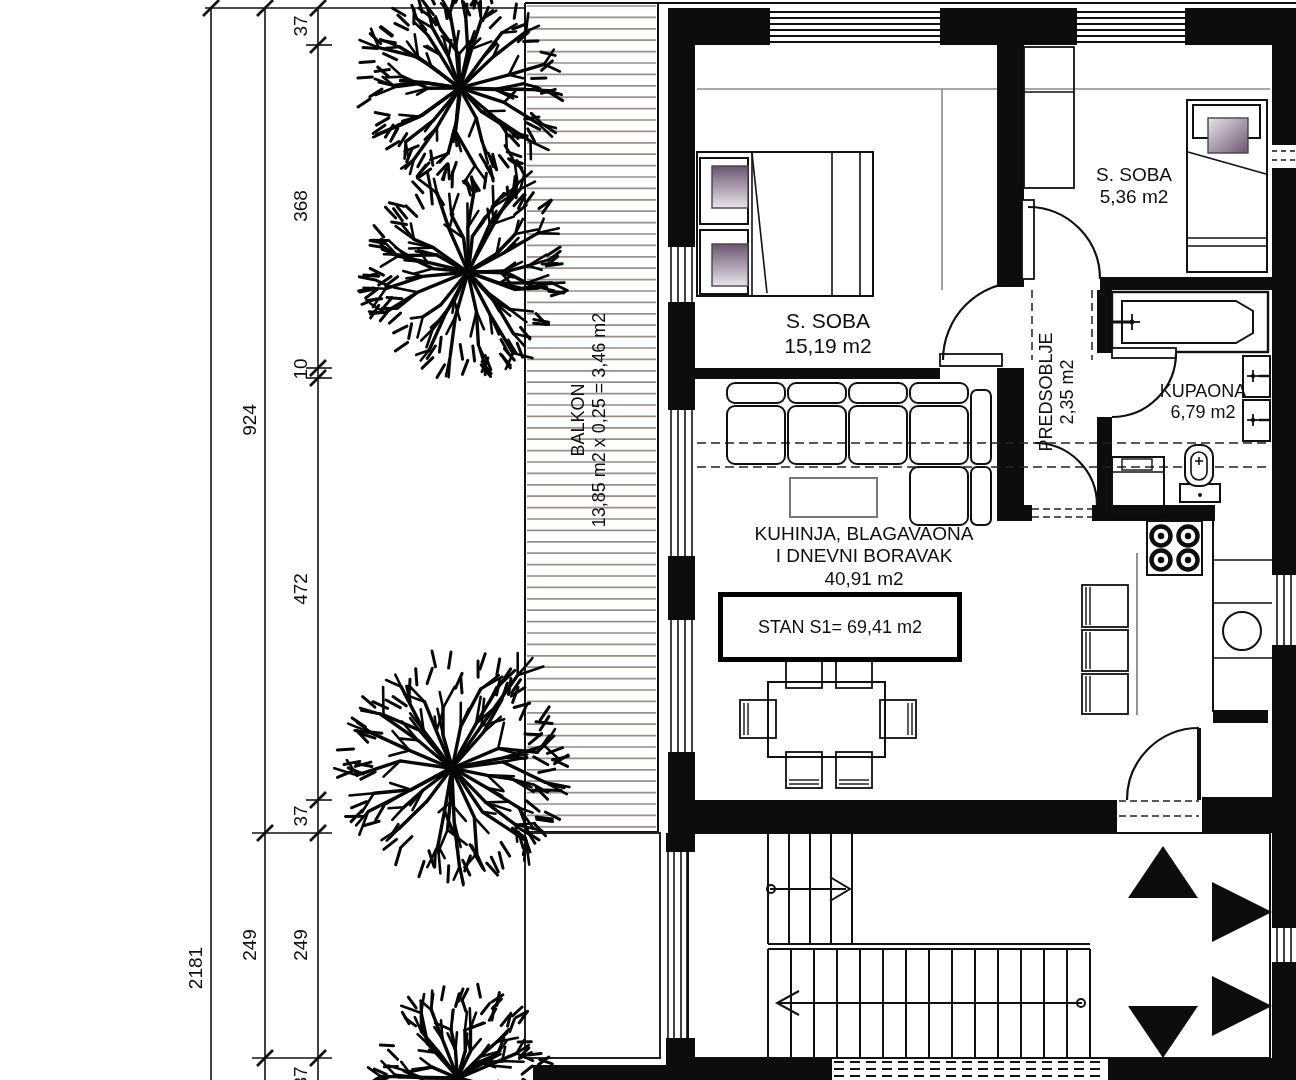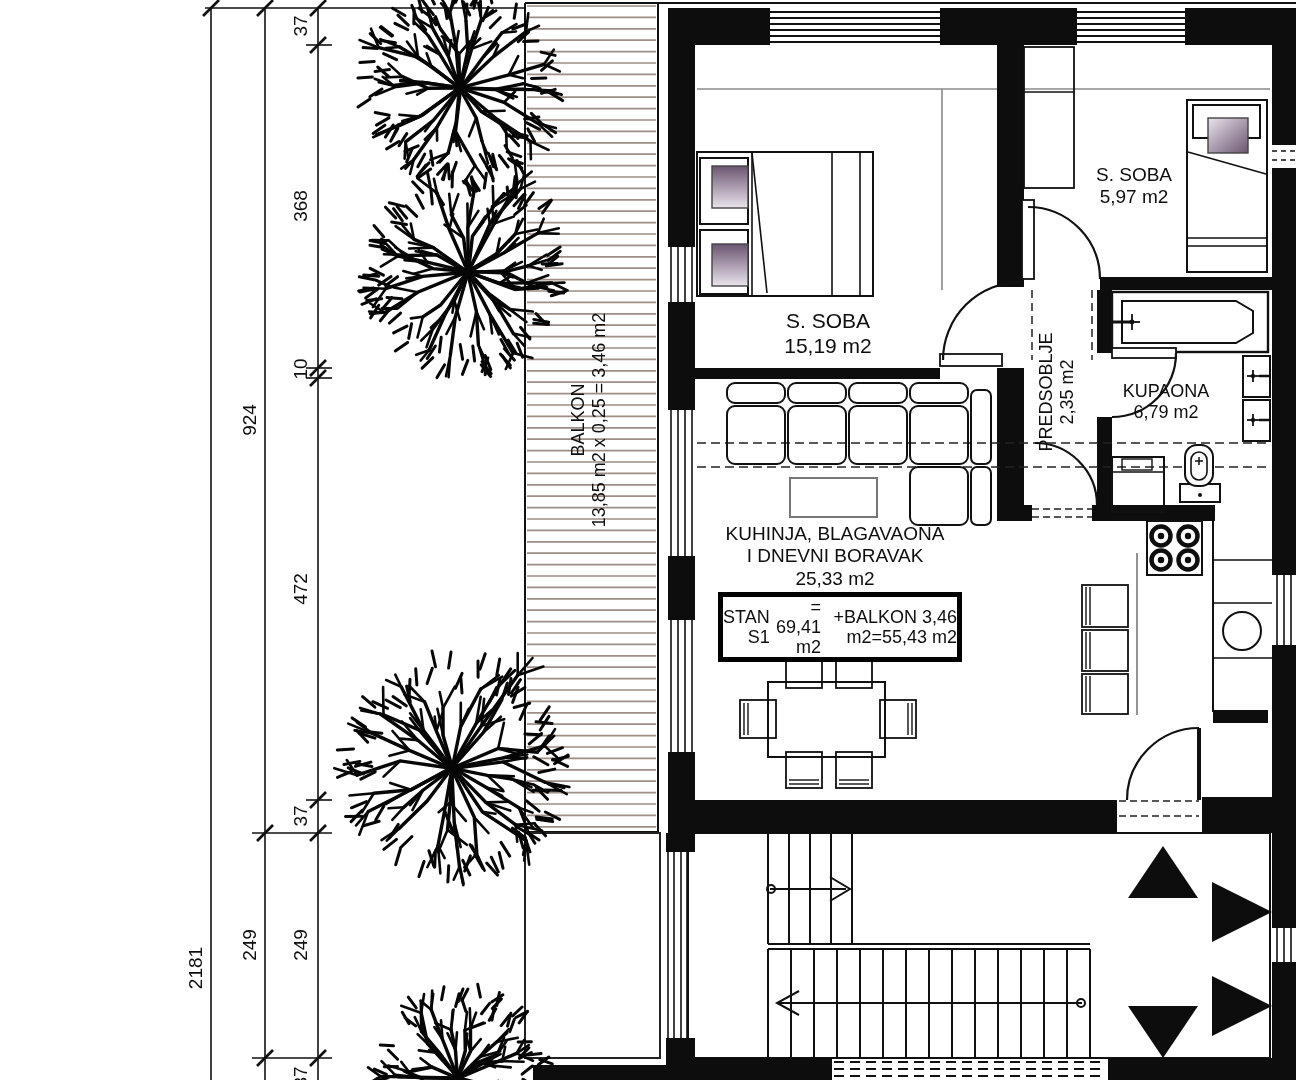--- a/index.html
+++ b/index.html
@@ -1225,38 +1225,37 @@
   <div class="lbl rot f19" style="left:301px;top:816px">37</div>
   <div class="lbl rot f19" style="left:301px;top:945px">249</div>
   <div class="lbl rot f19" style="left:301px;top:1077px">37</div>
 
   <div class="lbl f21" style="left:828px;top:334px">
     <div>S. SOBA</div>
     <div>15,19 m2</div>
   </div>
   <div class="lbl f19" style="left:1134px;top:186px">
     <div>S. SOBA</div>
-    <div>5,97 m2</div>
+    <div>5,36 m2</div>
   </div>
-  <div class="lbl f18" style="left:1166px;top:402px">
+  <div class="lbl f18" style="left:1203px;top:402px">
     <div>KUPAONA</div>
     <div>6,79 m2</div>
   </div>
   <div class="lbl rot f18" style="left:1057px;top:392px">
     <div>PREDSOBLJE</div>
     <div>2,35 m2</div>
   </div>
-  <div class="lbl f19" style="left:835px;top:557px">
+  <div class="lbl f19" style="left:864px;top:557px">
     <div>KUHINJA, BLAGAVAONA</div>
     <div>I DNEVNI BORAVAK</div>
-    <div>25,33 m2</div>
+    <div>40,91 m2</div>
   </div>
   <div class="lbl rot f18" style="left:589px;top:420px">
     <div>BALKON</div>
     <div>13,85 m2 x 0,25 = 3,46 m2</div>
   </div>
 
   <div id="stanbox">
     <div>STAN S1</div>
     <div>= 69,41 m2</div>
-    <div>+BALKON 3,46 m2=55,43 m2</div>
   </div>
 </div>
 
 </body></html>

